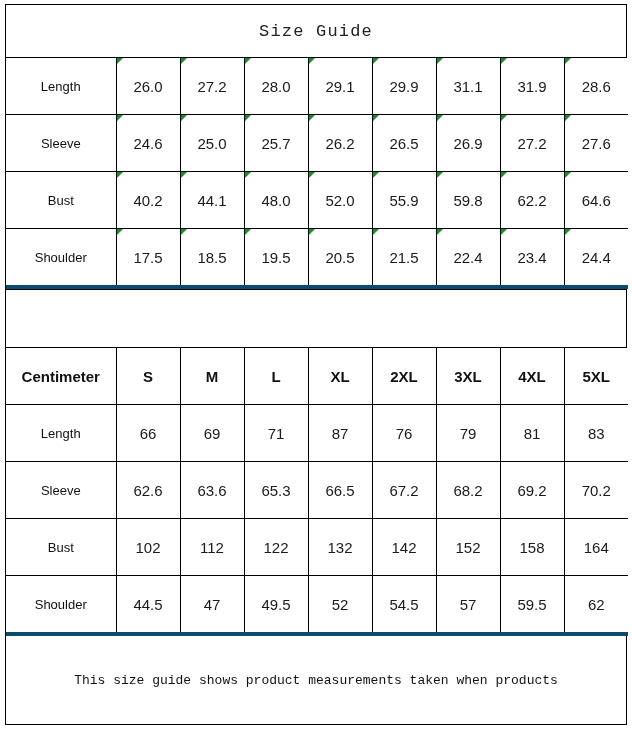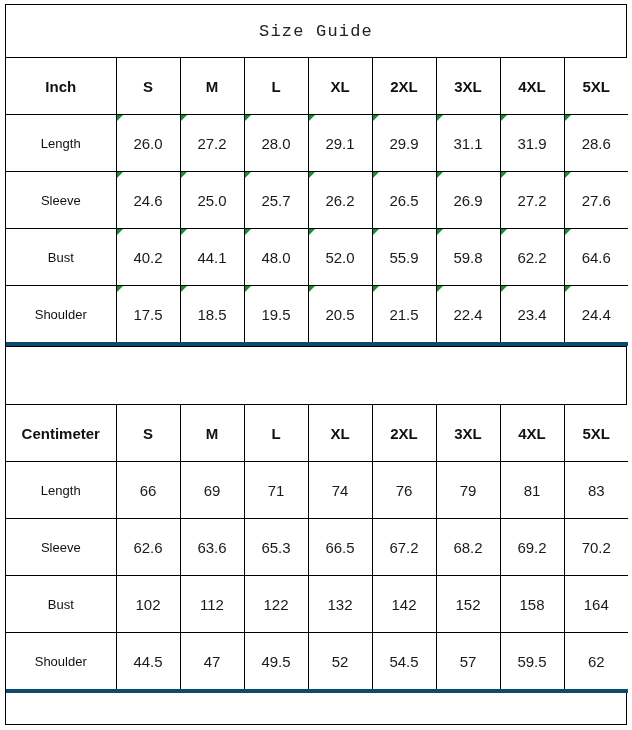--- a/index.html
+++ b/index.html
@@ -155,31 +155,20 @@
         <col class="size-col">
           <col class="size-col">
           <col class="size-col">
           <col class="size-col">
         <col class="size-col">
           <col class="size-col">
           <col class="size-col">
           <col class="size-col">
       </colgroup>
       <tbody>
-        <tr>
-          <th class="hdr-cell label-head">Inch</th>
-          <th class="hdr-cell">S</th>
-          <th class="hdr-cell">M</th>
-          <th class="hdr-cell">L</th>
-          <th class="hdr-cell">XL</th>
-          <th class="hdr-cell">2XL</th>
-          <th class="hdr-cell">3XL</th>
-          <th class="hdr-cell">4XL</th>
-          <th class="hdr-cell">5XL</th>
-        </tr>
 
         <tr>
           <td class="row-label">Length</td>
           <td class="data-cell"><span class="corner-mark"></span><span>26.0</span></td>
           <td class="data-cell"><span class="corner-mark"></span><span>27.2</span></td>
           <td class="data-cell"><span class="corner-mark"></span><span>28.0</span></td>
           <td class="data-cell"><span class="corner-mark"></span><span>29.1</span></td>
           <td class="data-cell"><span class="corner-mark"></span><span>29.9</span></td>
           <td class="data-cell"><span class="corner-mark"></span><span>31.1</span></td>
           <td class="data-cell"><span class="corner-mark"></span><span>31.9</span></td>
@@ -249,21 +238,21 @@
           <th class="hdr-cell">3XL</th>
           <th class="hdr-cell">4XL</th>
           <th class="hdr-cell">5XL</th>
         </tr>
 
         <tr>
           <td class="row-label">Length</td>
           <td class="data-cell">66</td>
           <td class="data-cell">69</td>
           <td class="data-cell">71</td>
-          <td class="data-cell">74</td>
+          <td class="data-cell">87</td>
           <td class="data-cell">76</td>
           <td class="data-cell">79</td>
           <td class="data-cell">81</td>
           <td class="data-cell">83</td>
         </tr>
 
         <tr>
           <td class="row-label">Sleeve</td>
           <td class="data-cell">62.6</td>
           <td class="data-cell">63.6</td>
@@ -295,16 +284,17 @@
           <td class="data-cell">52</td>
           <td class="data-cell">54.5</td>
           <td class="data-cell">57</td>
           <td class="data-cell">59.5</td>
           <td class="data-cell">62</td>
         </tr>
       </tbody>
     </table>
 
     <div class="guide-note">
+      <span>This size guide shows product measurements taken when products</span>
     </div>
 
   </div>
 </div>
 
 </body></html>

